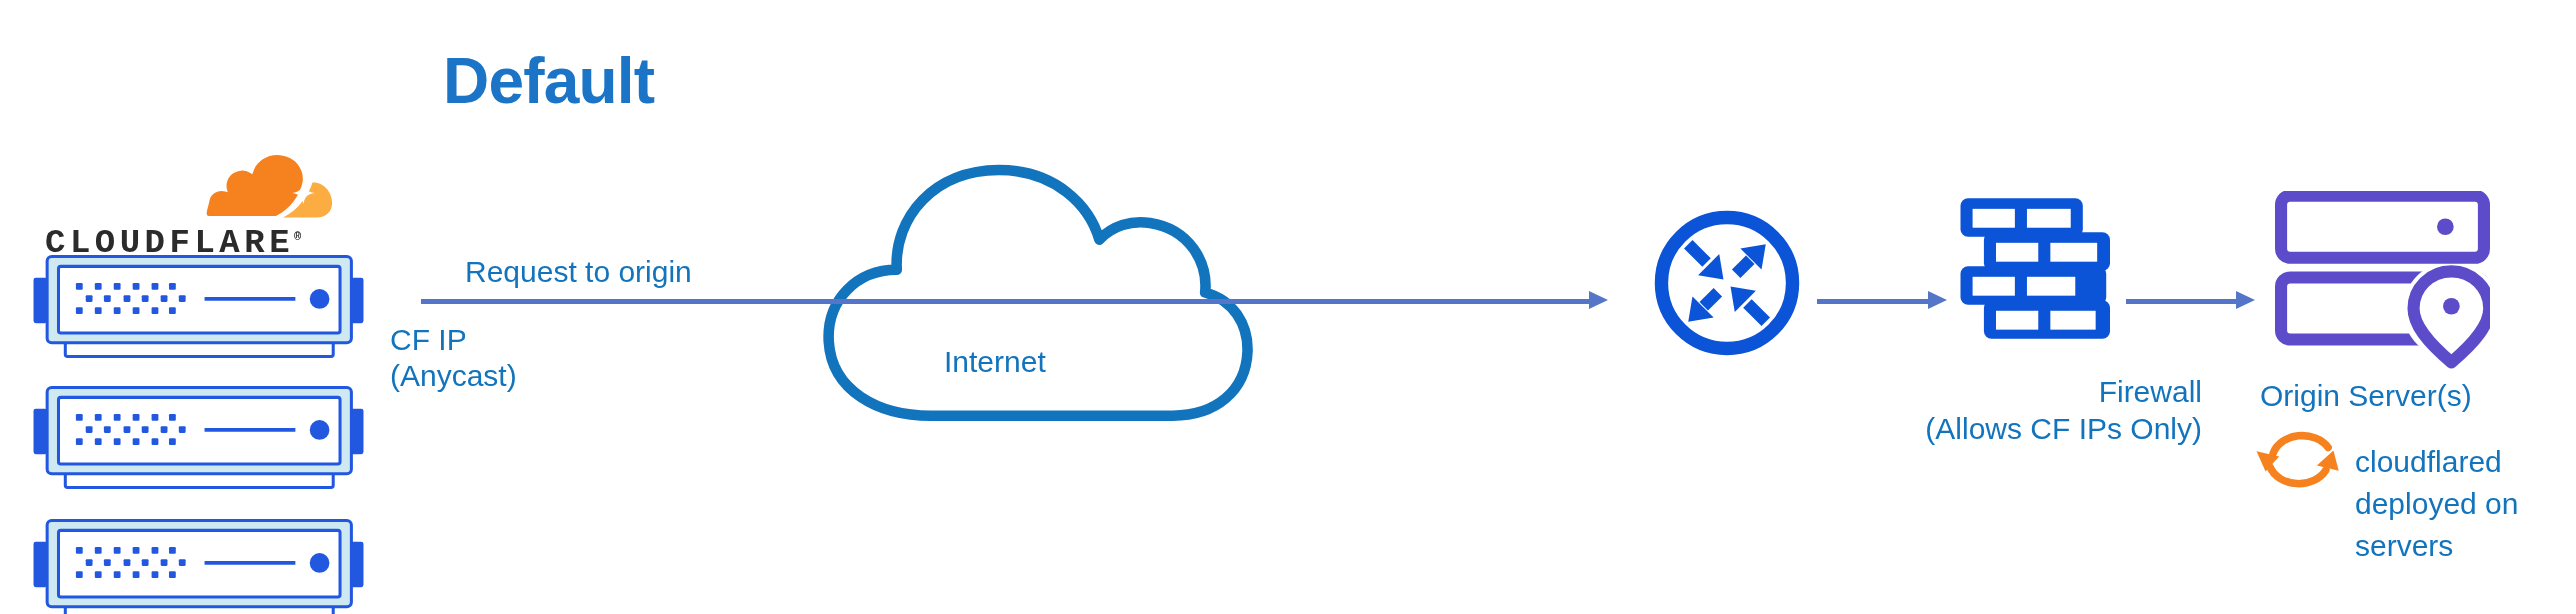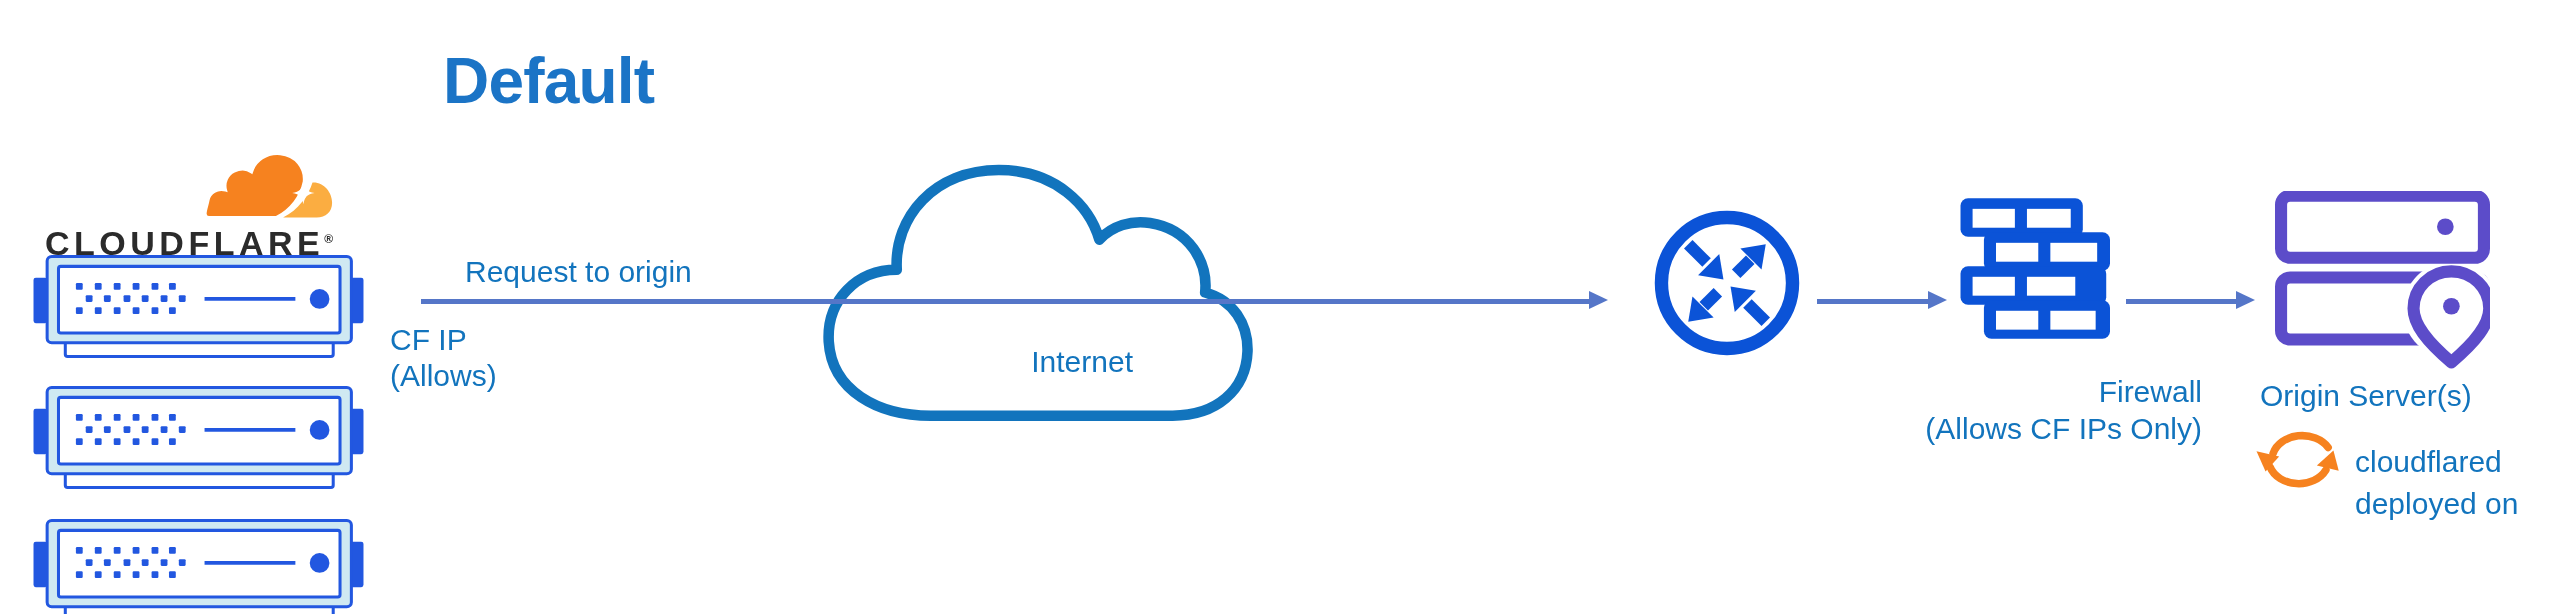--- a/index.html
+++ b/index.html
@@ -4,25 +4,25 @@
 <style>
   html,body{margin:0;padding:0;background:#ffffff;}
   #canvas{
     position:relative;width:2576px;height:614px;background:#fff;overflow:hidden;
     font-family:"Liberation Sans","DejaVu Sans",sans-serif;
     margin-top:41px;
   }
   .abs{position:absolute;}
   .lbl{color:var(--label_blue,#1274bd);font-size:30px;line-height:36px;white-space:nowrap;}
   #title{left:443px;top:3px;font-size:64px;font-weight:700;color:var(--title_blue,#1b74c6);letter-spacing:-0.8px;}
-  #wordmark{left:45px;top:183px;font-size:34px;font-weight:800;letter-spacing:4.5px;color:var(--wordmark_dark,#2b2b2b);white-space:nowrap;}
+  #wordmark{left:45px;top:183px;font-size:34px;font-weight:800;letter-spacing:4.5px;color:var(--wordmark_dark,#2b2b2b);white-space:nowrap;font-family:Liberation Mono, monospace;}
   #wordmark sup{font-size:12px;letter-spacing:0;}
   #request-label{left:465px;top:213px;}
   #cfip-label{left:390px;top:281px;line-height:36px;}
-  #internet-label{left:944px;top:303px;width:189px;text-align:right;z-index:3;}
+  #internet-label{left:944px;top:303px;width:189px;text-align:left;z-index:3;}
   #cpe-label{left:1557px;top:342px;line-height:37px;}
   #fw-label{left:1877px;top:332px;width:325px;text-align:right;line-height:37px;}
   #origin-label{left:2260px;top:337px;}
   #note-label{left:2355px;top:400px;line-height:42px;}
   .line{position:absolute;height:5.3px;background:var(--arrow_blue,#5576c8);z-index:2;}
   .ahead{position:absolute;width:0;height:0;border-top:9.8px solid transparent;border-bottom:9.8px solid transparent;
          border-left:19.7px solid var(--arrow_blue,#5576c8);z-index:2;}
   svg{display:block;}
   .cloud-svg{z-index:1;}
   .ink{fill:var(--server_blue,#2257e0);}
@@ -130,21 +130,21 @@
         <rect x="158" y="69" width="9" height="9" rx="1.5"></rect>
         <rect x="181" y="69" width="9" height="9" rx="1.5"></rect>
     </g>
     <line x1="228" y1="58" x2="348" y2="58" class="srv-stroke" stroke-width="5"></line>
     <circle cx="380" cy="58" r="13" class="ink"></circle>
   </svg>
 
   <div id="request-label" class="abs lbl">Request to origin</div>
   <div id="cfip-label" class="abs lbl">
     <span style="display:block">CF IP</span>
-    <span style="display:block">(Allows)</span>
+    <span style="display:block">(Anycast)</span>
   </div>
 
   <svg class="abs cloud-svg" style="left:821px;top:123px;" width="435" height="257" viewBox="0 0 575 340">
     <path d="M 145 333 C 75 333 14 300 10 235 C 7 180 47 140 100 140 C 96 70 150 8 235 8
              C 310 8 355 55 368 100 C 385 82 410 74 435 78 C 487 86 512 130 508 170
              C 545 180 565 212 564 248 C 562 300 522 333 465 333 Z" fill="#ffffff" stroke="var(--label_blue,#1274bd)" stroke-width="14" stroke-linejoin="round"></path>
   </svg>
   <div id="internet-label" class="abs lbl">Internet</div>
 
   <div class="line" style="left:421px;top:258px;width:1168px;"></div>
@@ -215,16 +215,17 @@
       <path d="M 20 54 A 40 32 0 0 0 94 58"></path>
     </g>
     <g fill="currentColor">
       <polygon points="14,60 2,33 32,40"></polygon>
       <polygon points="104,32 82,52 111,59"></polygon>
     </g>
   </svg>
   <div id="note-label" class="abs lbl">
     <span style="display:block">cloudflared</span>
     <span style="display:block">deployed on</span>
+    <span style="display:block">servers</span>
   </div>
 
 </div>
 
 
 </body></html>

